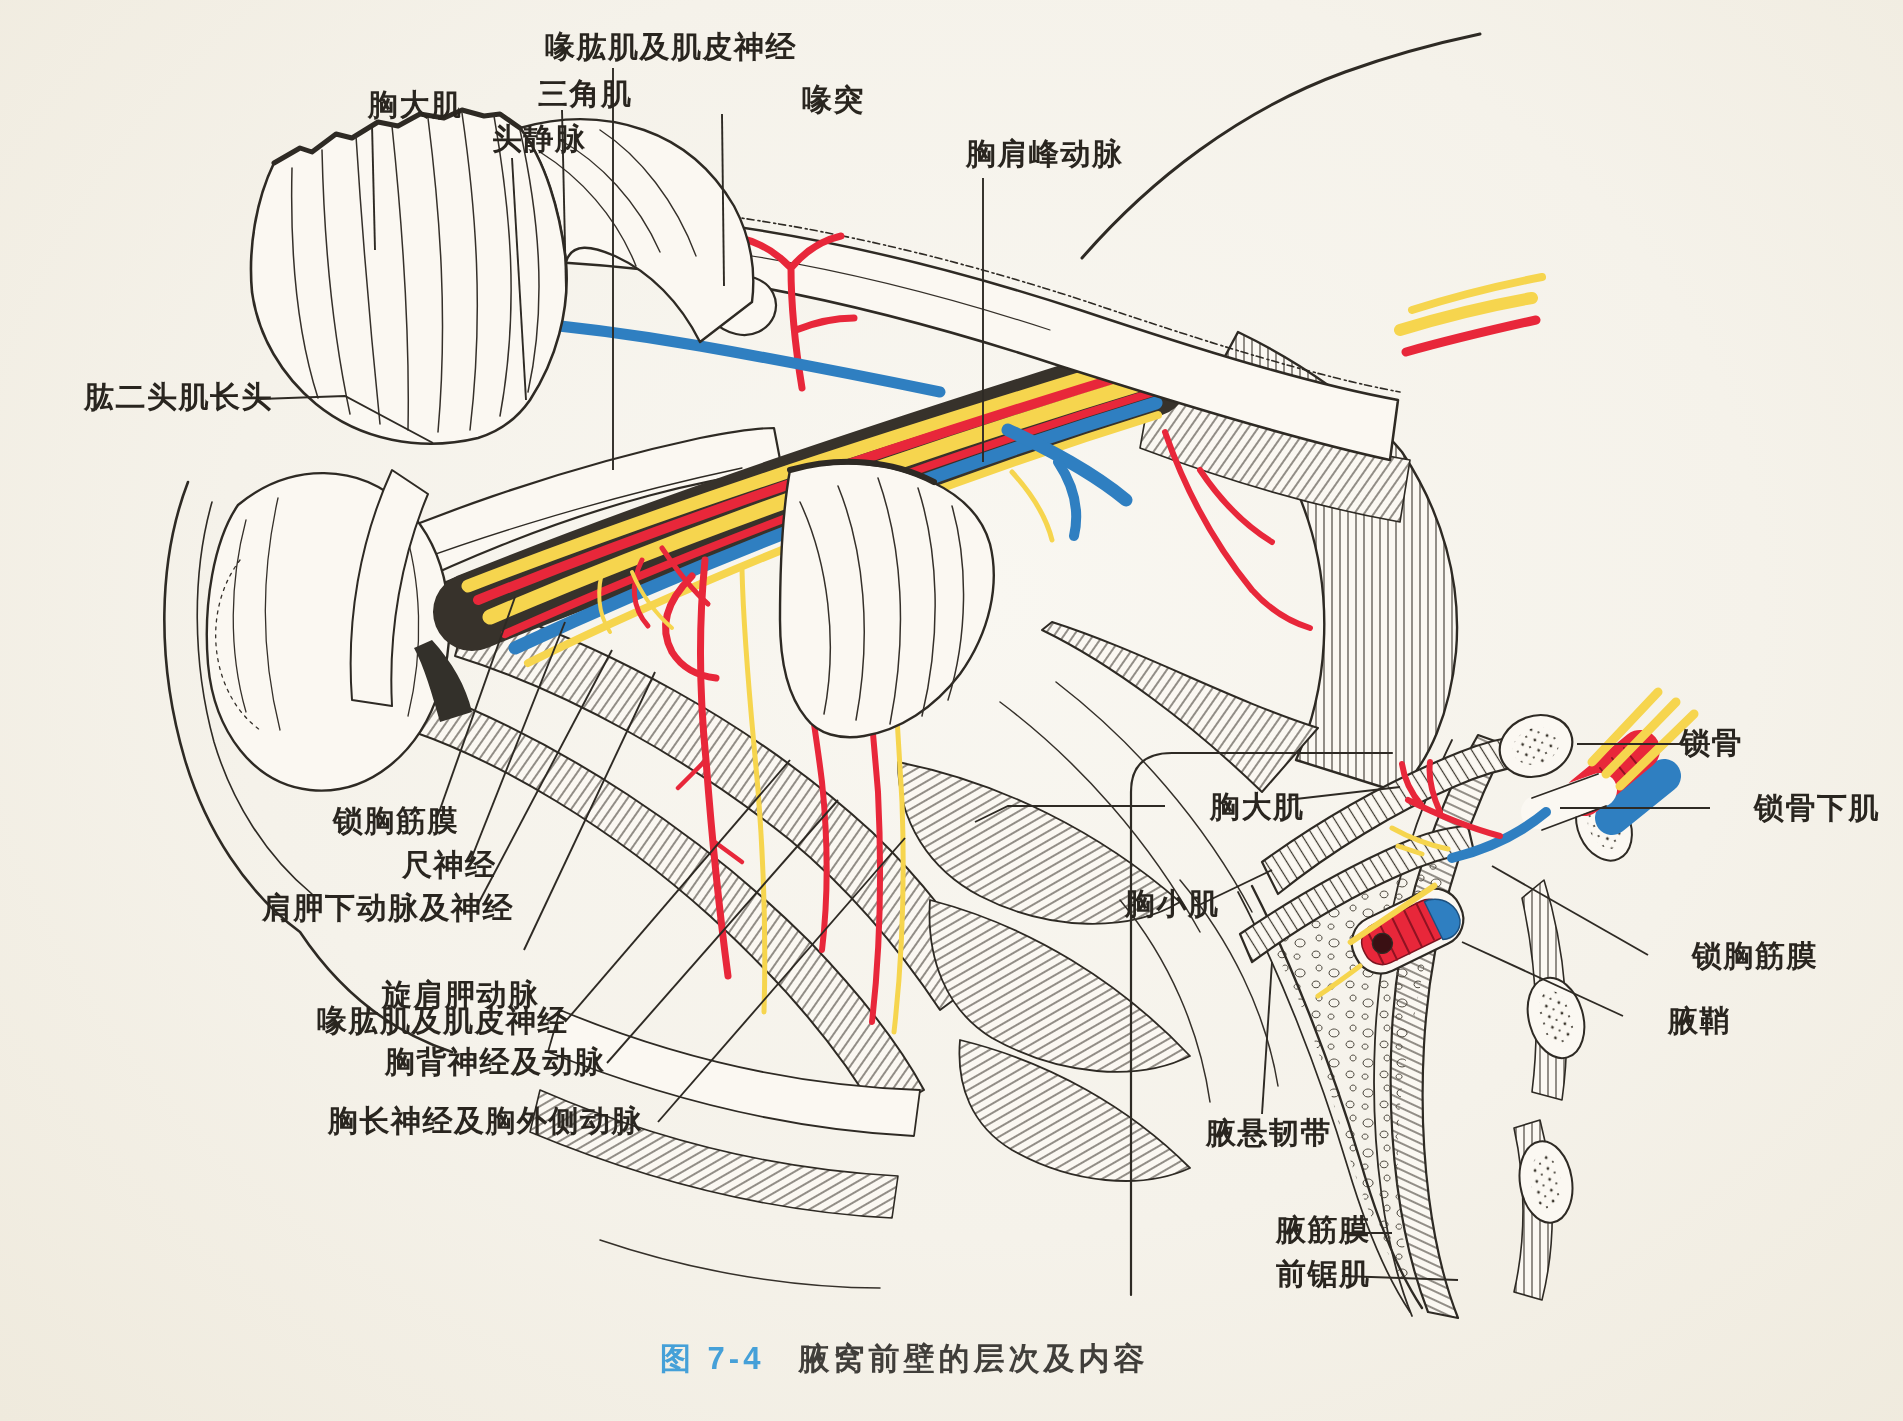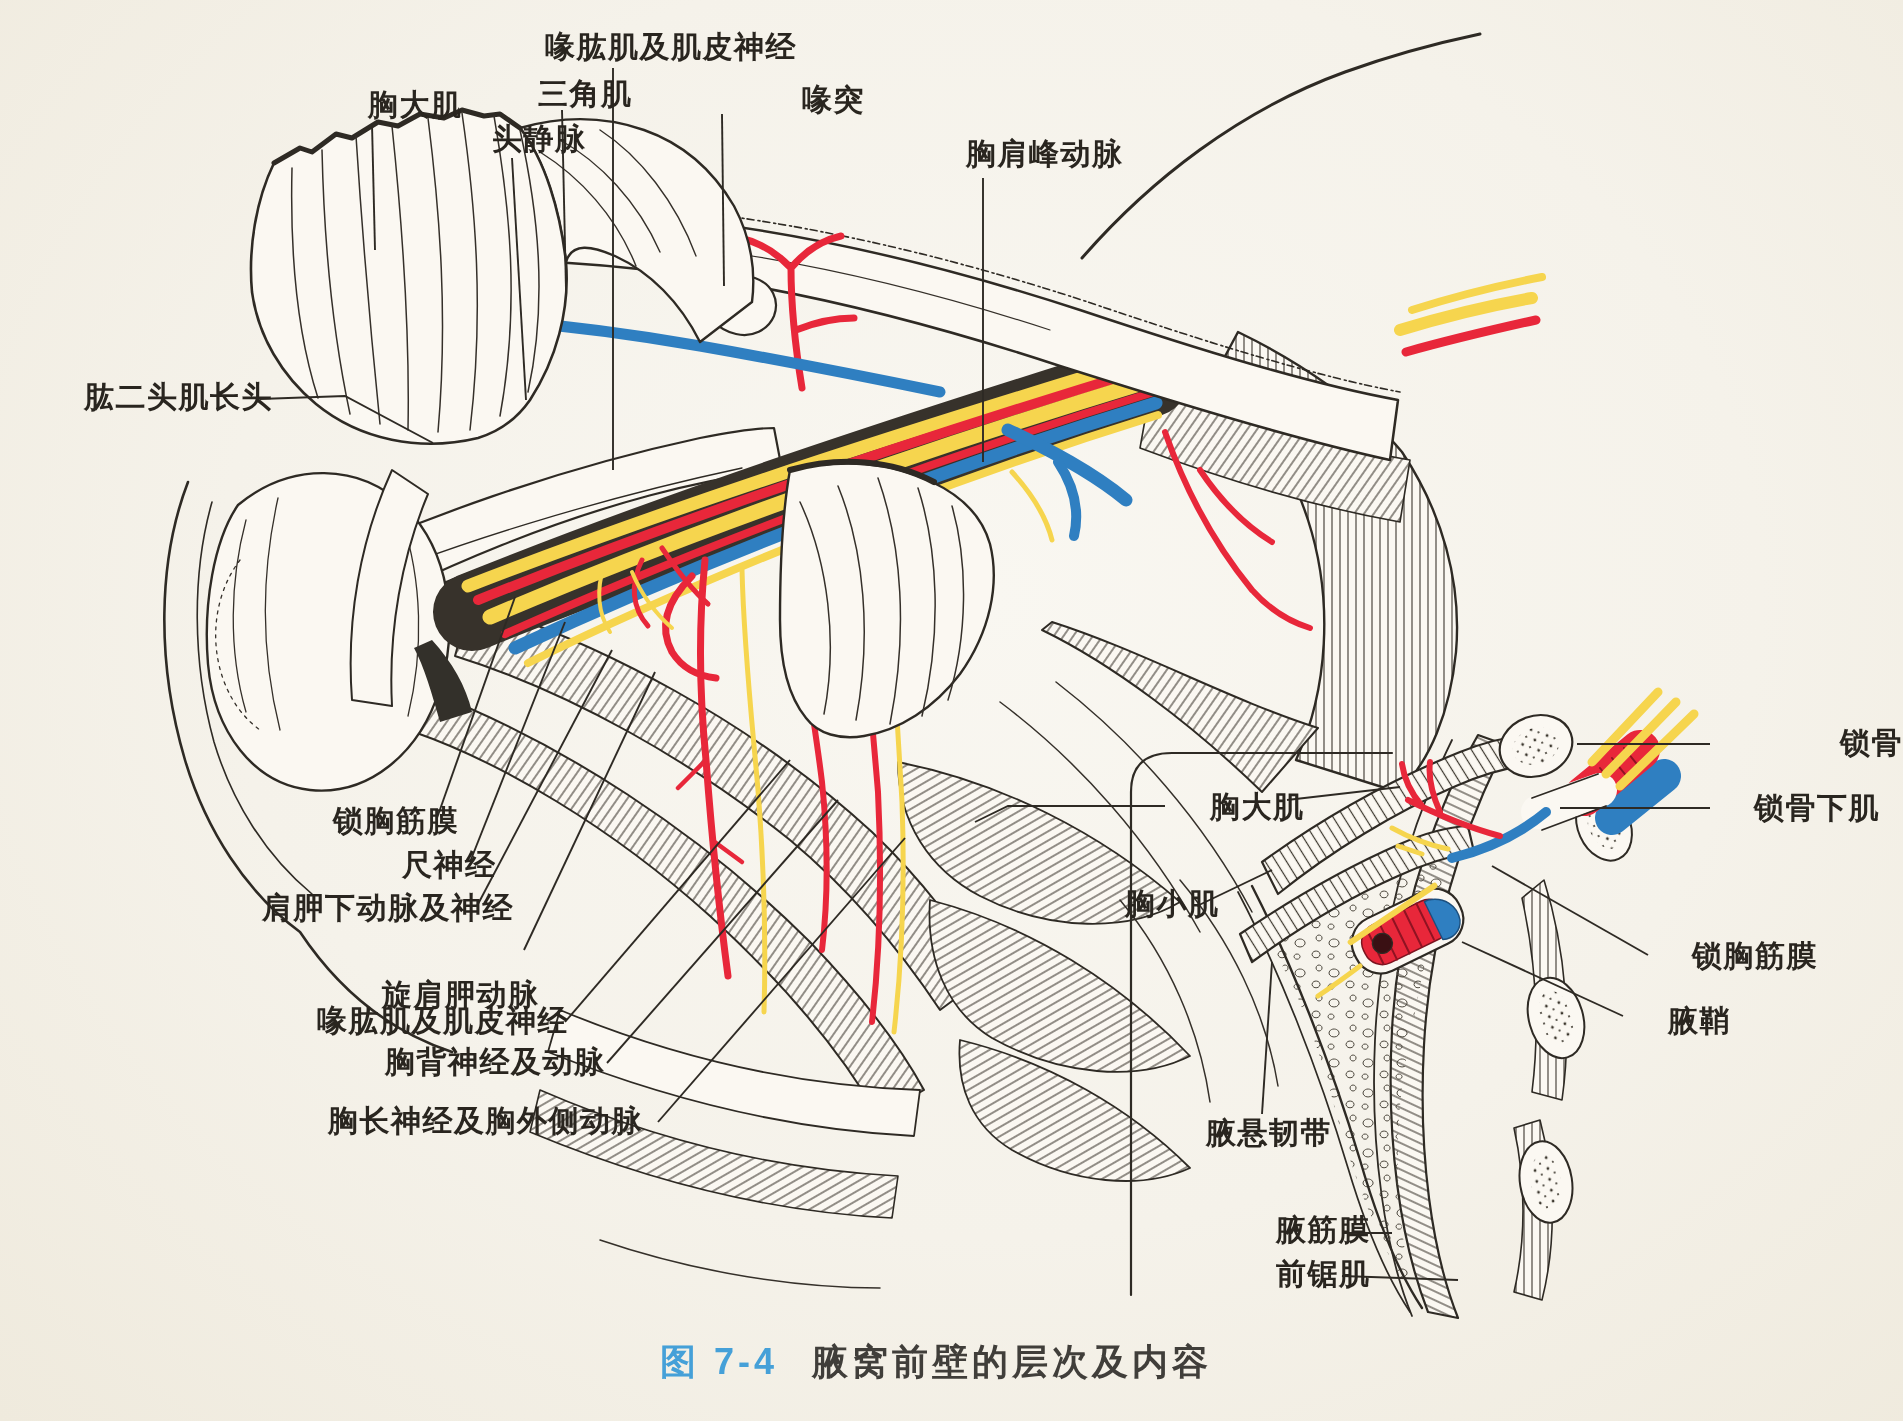--- a/index.html
+++ b/index.html
@@ -18,21 +18,21 @@
     color:#29251f;
     letter-spacing:1.5px;
     white-space:nowrap;
     font-weight:600;
     padding-left:40px;
   }
   .caption{
     position:absolute;
     left:660px;top:1338px;
     font-family:"Liberation Sans","DejaVu Sans",sans-serif;
-    font-size:36px;
+    font-size:31px;
     font-weight:600;
     letter-spacing:2px;
     white-space:nowrap;
   }
   .caption .fignum{color:#45a0d8;margin-right:34px;letter-spacing:4px;}
   .caption .figtitle{color:#403e3a;letter-spacing:4px;}
 </style>
 </head>
 <body>
 
@@ -281,21 +281,21 @@
   <div class="lbl" style="left:44px;top:381px;">肱二头肌长头</div>
   <div class="lbl" style="left:293px;top:805px;">锁胸筋膜</div>
   <div class="lbl" style="left:362px;top:849px;">尺神经</div>
   <div class="lbl" style="left:222px;top:892px;">肩胛下动脉及神经</div>
   <div class="lbl" style="left:342px;top:936px;margin-top:43px;">旋肩胛动脉</div>
   <div class="lbl" style="left:277px;top:1005px;">喙肱肌及肌皮神经</div>
   <div class="lbl" style="left:345px;top:1046px;text-align:center;">胸背神经及动脉</div>
   <div class="lbl" style="left:288px;top:1105px;">胸长神经及胸外侧动脉</div>
   <div class="lbl" style="left:1170px;top:791px;">胸大肌</div>
   <div class="lbl" style="left:1085px;top:888px;">胸小肌</div>
-  <div class="lbl" style="left:1800px;top:727px;">锁骨</div>
+  <div class="lbl" style="left:1640px;top:727px;">锁骨</div>
   <div class="lbl" style="left:1714px;top:792px;">锁骨下肌</div>
   <div class="lbl" style="left:1652px;top:940px;">锁胸筋膜</div>
   <div class="lbl" style="left:1628px;top:1005px;">腋鞘</div>
   <div class="lbl" style="left:1166px;top:1117px;">腋悬韧带</div>
   <div class="lbl" style="left:1236px;top:1214px;">腋筋膜</div>
   <div class="lbl" style="left:1236px;top:1258px;">前锯肌</div>
 
   <div class="caption">
     <span class="fignum">图 7-4</span><span class="figtitle">腋窝前壁的层次及内容</span>
   </div>

